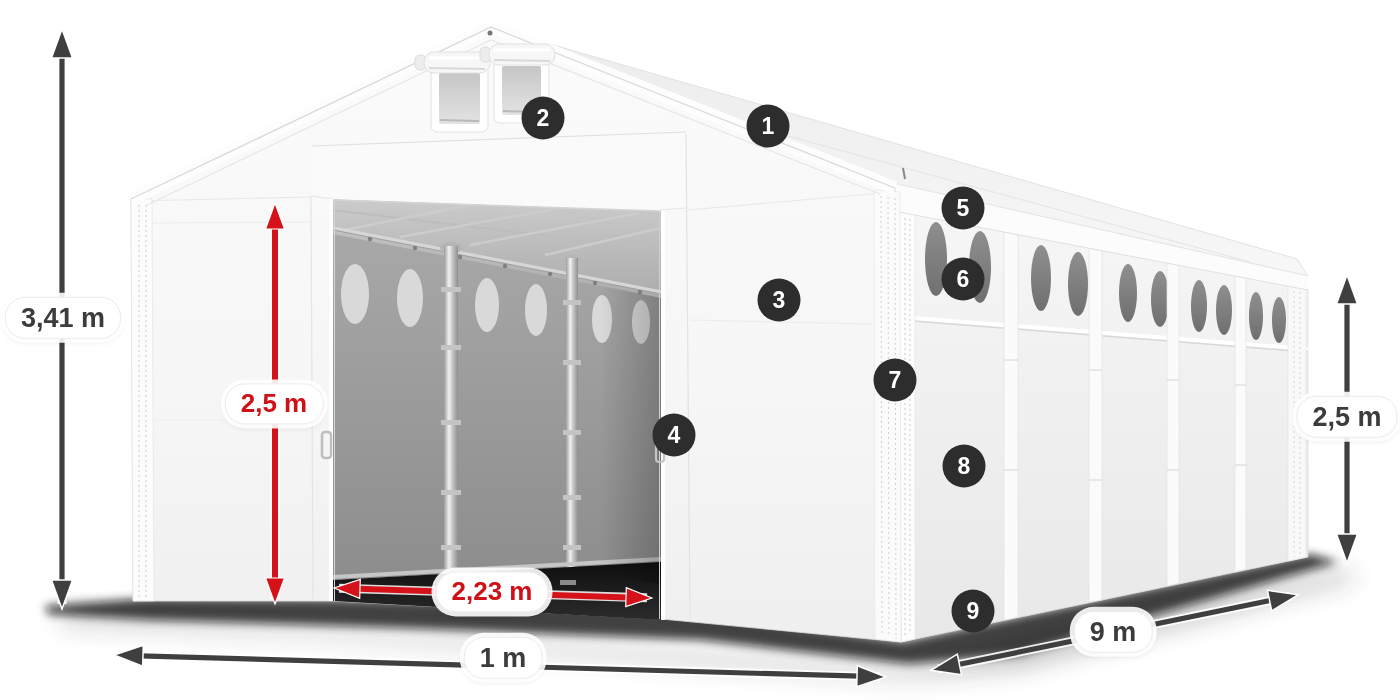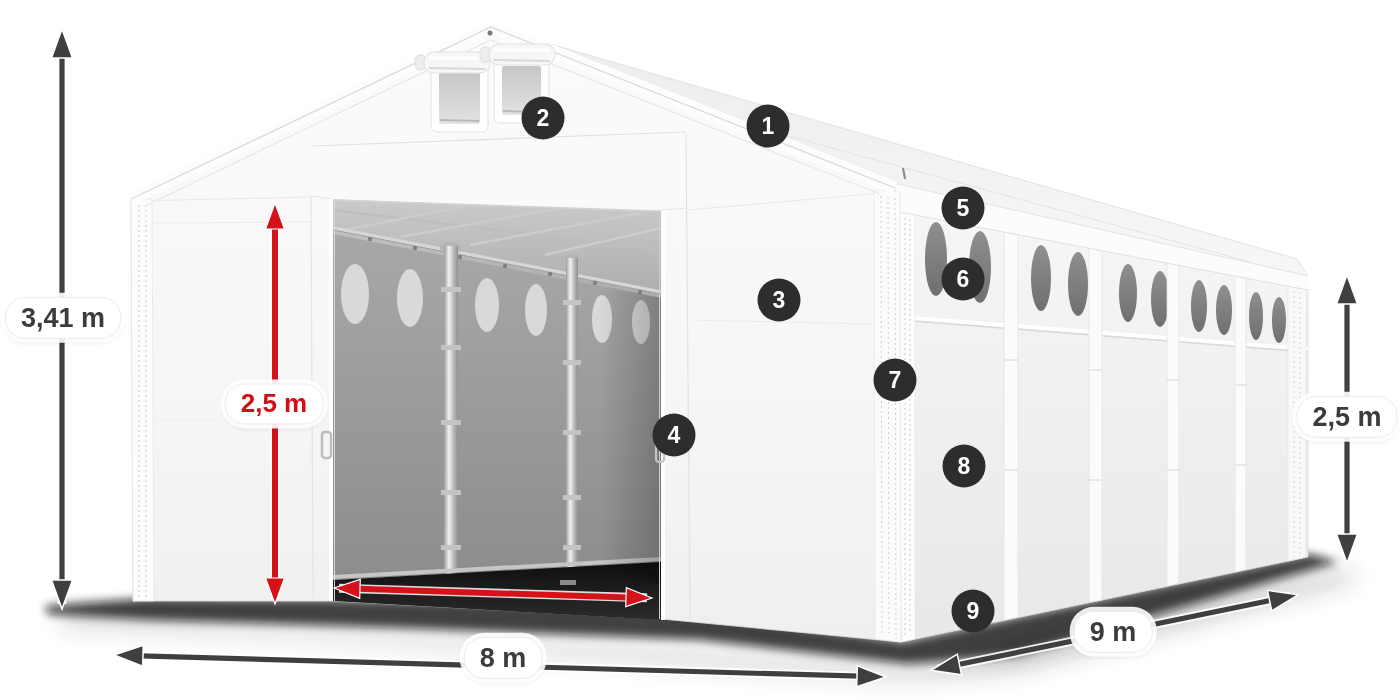--- a/index.html
+++ b/index.html
@@ -285,21 +285,22 @@
   <g>
     <path d="M339,588.2 L647,597.8" stroke="#ffffff" stroke-width="9" opacity="0.85" fill="none"></path>
     <path d="M358,588.8 L628,597.4" stroke="#d5121a" stroke-width="6" fill="none"></path>
     <polygon points="0,0 -26,-9.5 -26,9.5" transform="translate(334,588) rotate(181.8)" fill="#d5121a" stroke="#ffffff" stroke-width="1.2"></polygon>
     <polygon points="0,0 -26,-9.5 -26,9.5" transform="translate(652,598) rotate(1.8)" fill="#d5121a" stroke="#ffffff" stroke-width="1.2"></polygon>
   </g>
 </svg>
 
 <div class="pill" style="left:63px;top:318px">3,41 m</div>
 <div class="pill red" style="left:274px;top:404px">2,5 m</div>
-<div class="pill" style="left:503px;top:658px">8 m</div>
+<div class="pill red" style="left:492px;top:592px">2,23 m</div>
+<div class="pill" style="left:503px;top:658px">1 m</div>
 <div class="pill" style="left:1113px;top:632px">9 m</div>
 <div class="pill" style="left:1347px;top:417px">2,5 m</div>
 
 <div class="marker" style="left:768px;top:126px">1</div>
 <div class="marker" style="left:543px;top:118px">2</div>
 <div class="marker" style="left:779px;top:300px">3</div>
 <div class="marker" style="left:674px;top:435px">4</div>
 <div class="marker" style="left:963px;top:208px">5</div>
 <div class="marker" style="left:963px;top:279px">6</div>
 <div class="marker" style="left:895px;top:380px">7</div>

